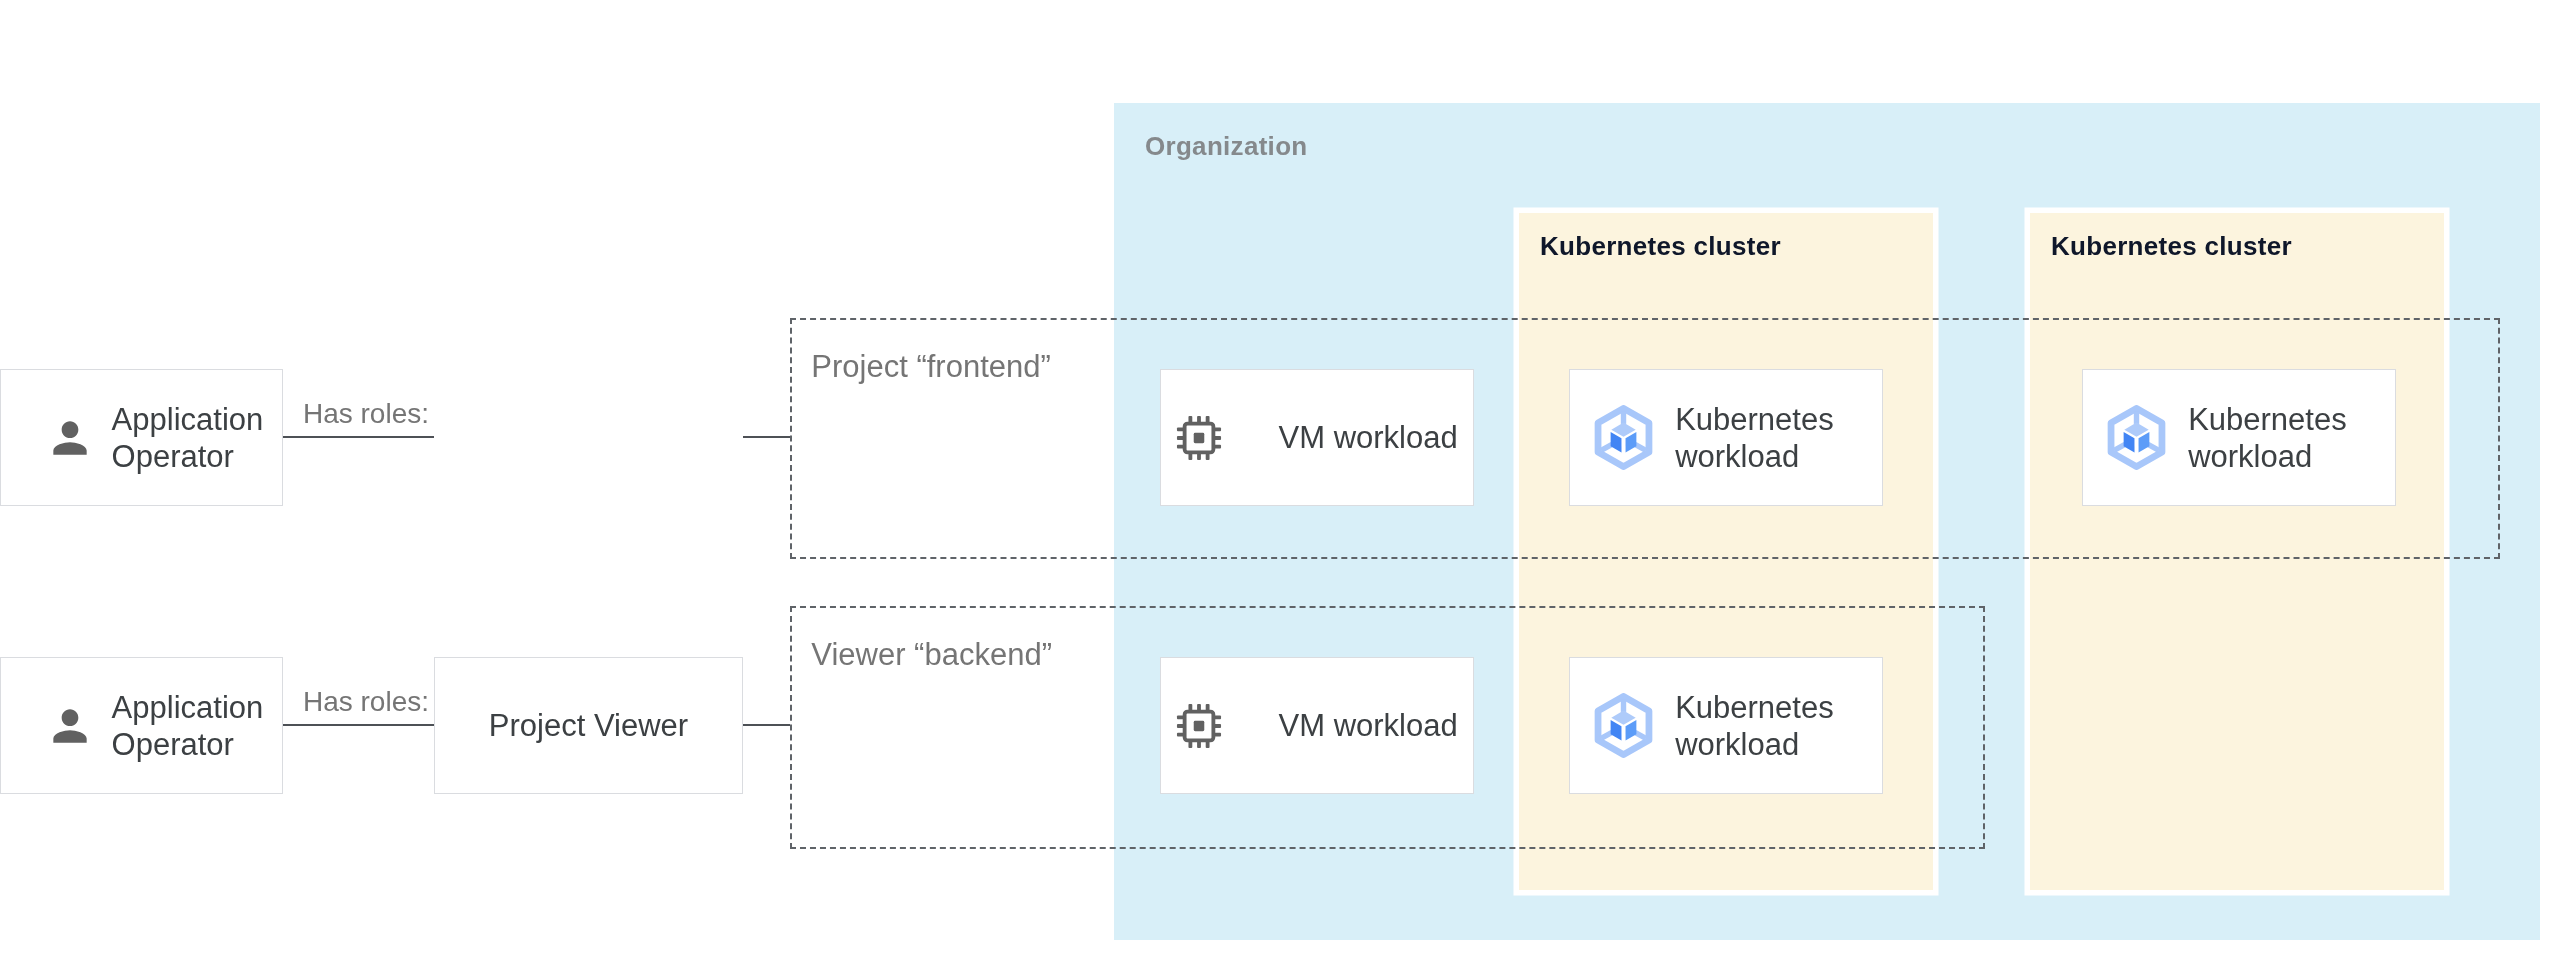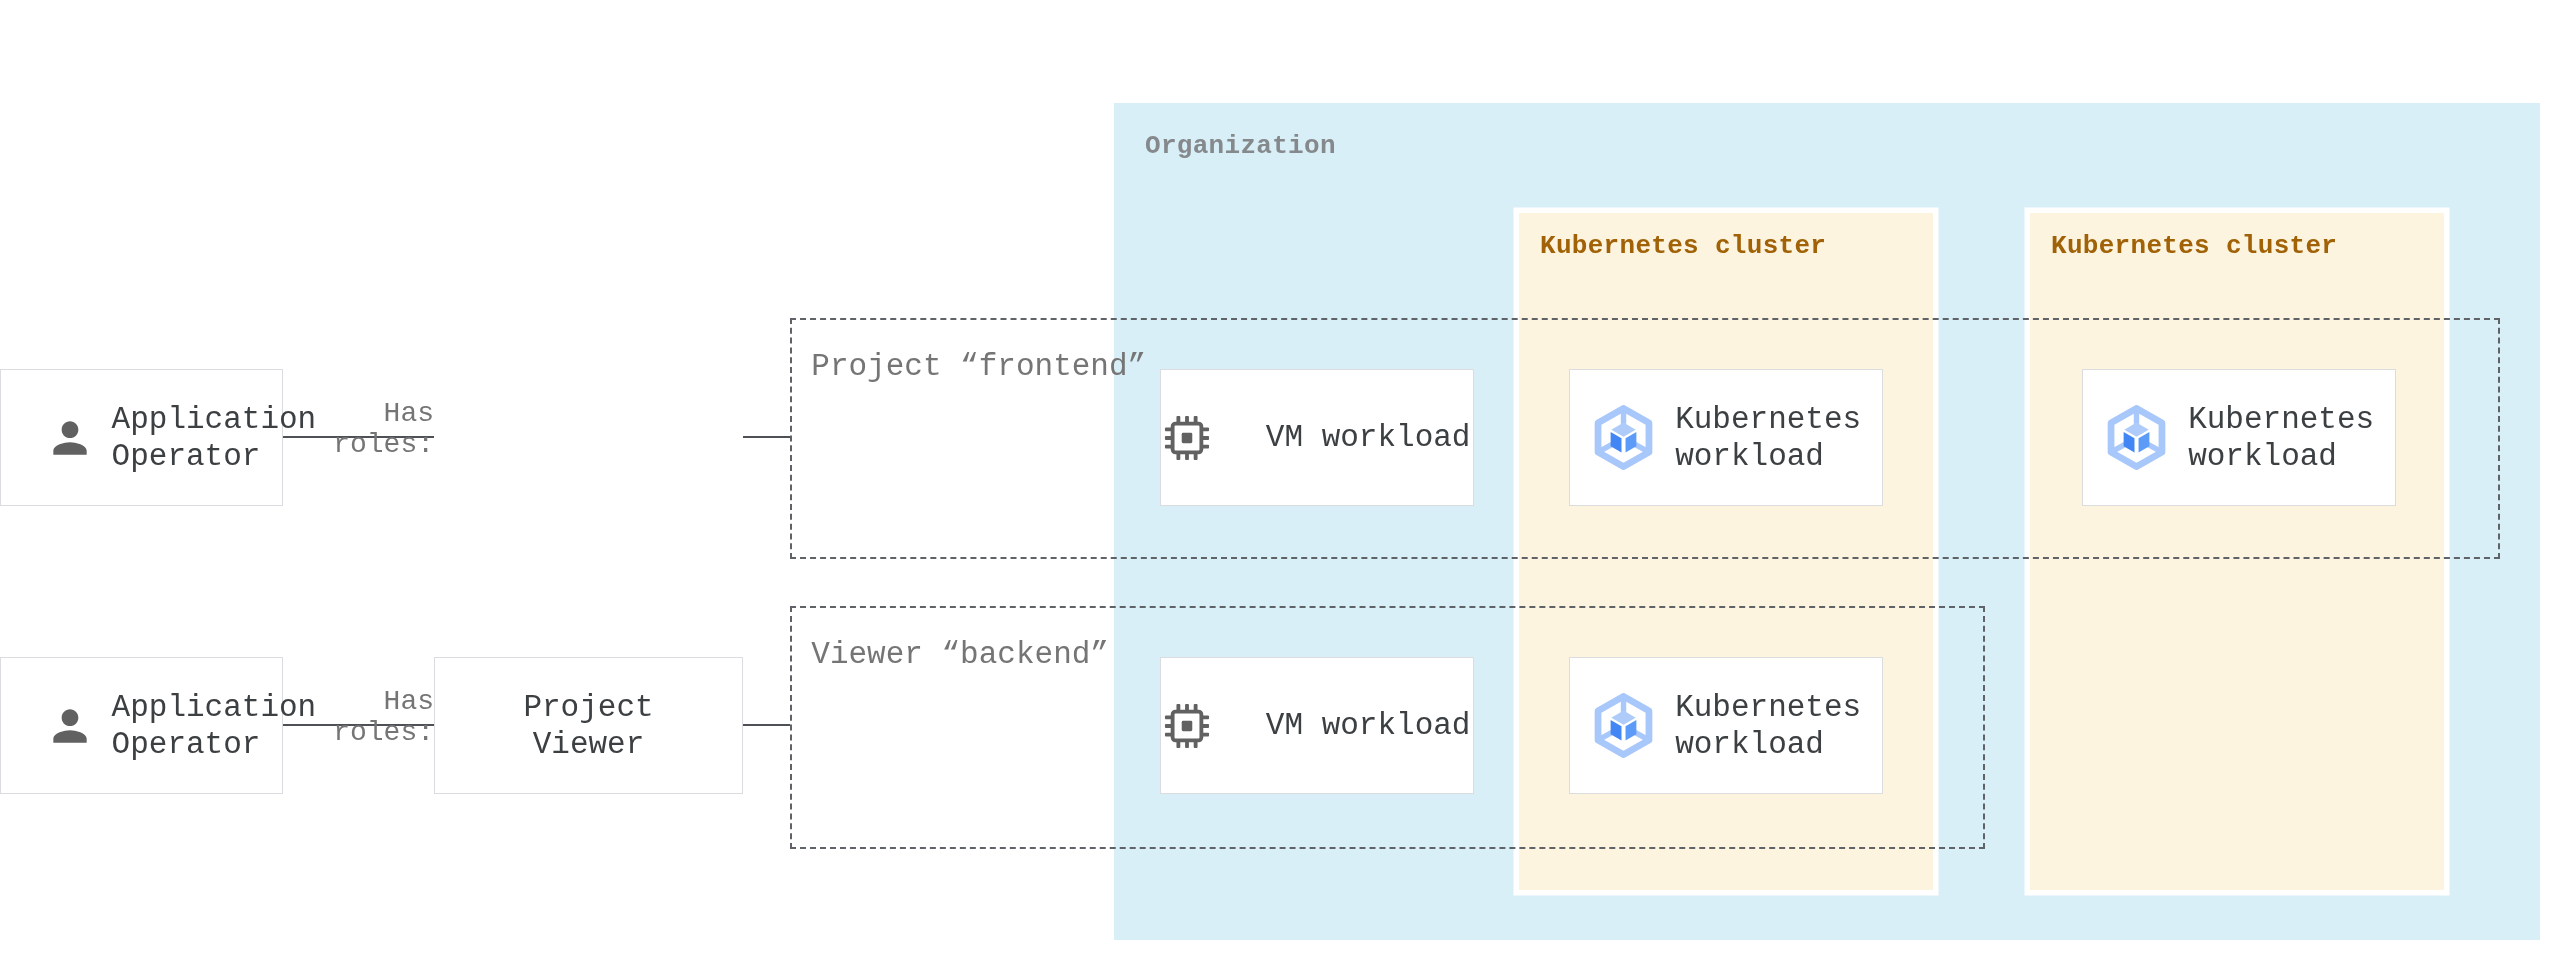--- a/index.html
+++ b/index.html
@@ -1,59 +1,59 @@
 <!DOCTYPE html>
 <html style="font-size:11px"><head>
 <meta charset="utf-8">
 <style>
   html,body{margin:0;padding:0;background:#fff;}
   .canvas{
     position:relative;
     width:2576px;height:970px;
     background:#ffffff;
     overflow:hidden;
-    font-family:Liberation Mono, monospace;
+    font-family:Liberation Sans, sans-serif;
   }
   
   .org{
     position:absolute;left:1114px;top:103px;width:1426px;height:837px;
     background:#D8EFF8;z-index:1;
   }
   .org-label{
     position:absolute;left:31px;top:28px;
     font-size:26px;font-weight:bold;color:#85898C;letter-spacing:0.3px;
   }
   .cluster{
     position:absolute;top:213px;width:414px;height:677px;
     background:#FCF4DE;box-shadow:0 0 0 5.5px #ffffff;z-index:2;
   }
   .cluster-left{left:1519px;}
   .cluster-right{left:2030px;}
   .cluster-label{
     position:absolute;left:21px;top:18px;
-    font-size:26px;font-weight:bold;color:#a16207;letter-spacing:0.3px;
+    font-size:26px;font-weight:bold;color:#0f172a;letter-spacing:0.3px;
   }
   .project{
     position:absolute;border:2.1px dashed #5F6368;z-index:3;background:transparent;
   }
   .project-frontend{left:790px;top:318px;width:1706px;height:237px;}
   .project-backend{left:790px;top:606px;width:1191px;height:239px;}
   .project-label{
     position:absolute;left:19.3px;top:29px;
     font-size:31px;color:#757575;
   }
   
   .connector{position:absolute;height:2.1px;background:#4D5156;z-index:4;}
   .conn-1a{left:283px;top:436px;width:151px;}
   .conn-1b{left:743px;top:436px;width:47px;}
   .conn-2a{left:283px;top:724px;width:151px;}
   .conn-2b{left:743px;top:724px;width:47px;}
   .relation{
-    position:absolute;width:152px;text-align:right;
-    font-size:28px;color:#757575;z-index:4;
+    position:absolute;width:152px;text-align:center;
+    font-size:28px;color:#757575;z-index:4;padding-left:8px;
   }
   .relation-1{left:282px;top:398px;}
   .relation-2{left:282px;top:686px;}
   
   .node{
     position:absolute;background:#fff;border:1.4px solid #DADCE0;
     display:flex;align-items:center;box-sizing:border-box;z-index:5;
   }
   .row-1{top:369px;height:137px;}
   .row-2{top:657px;height:137px;}

